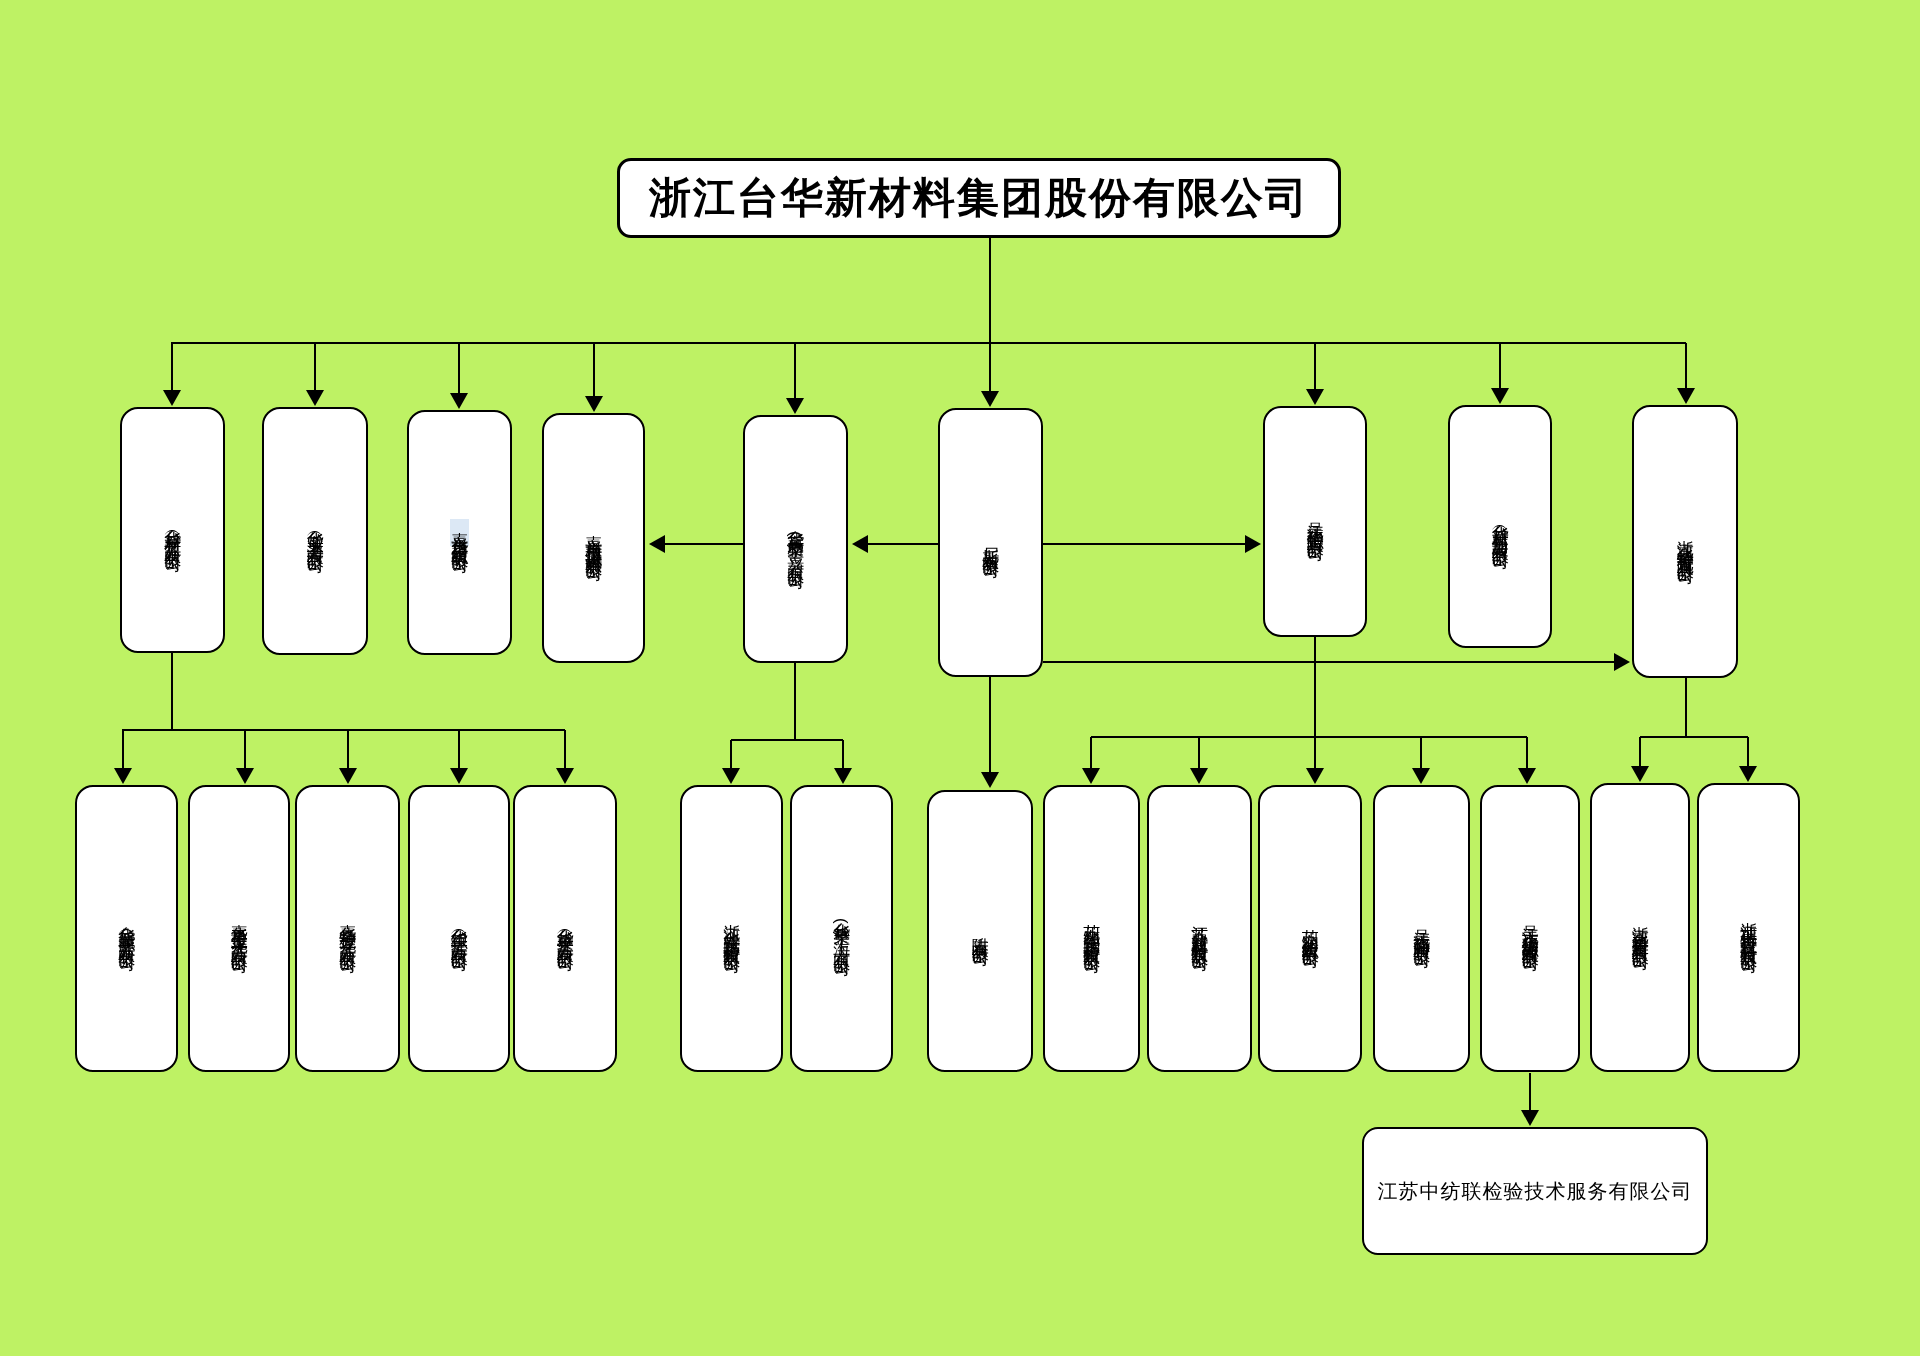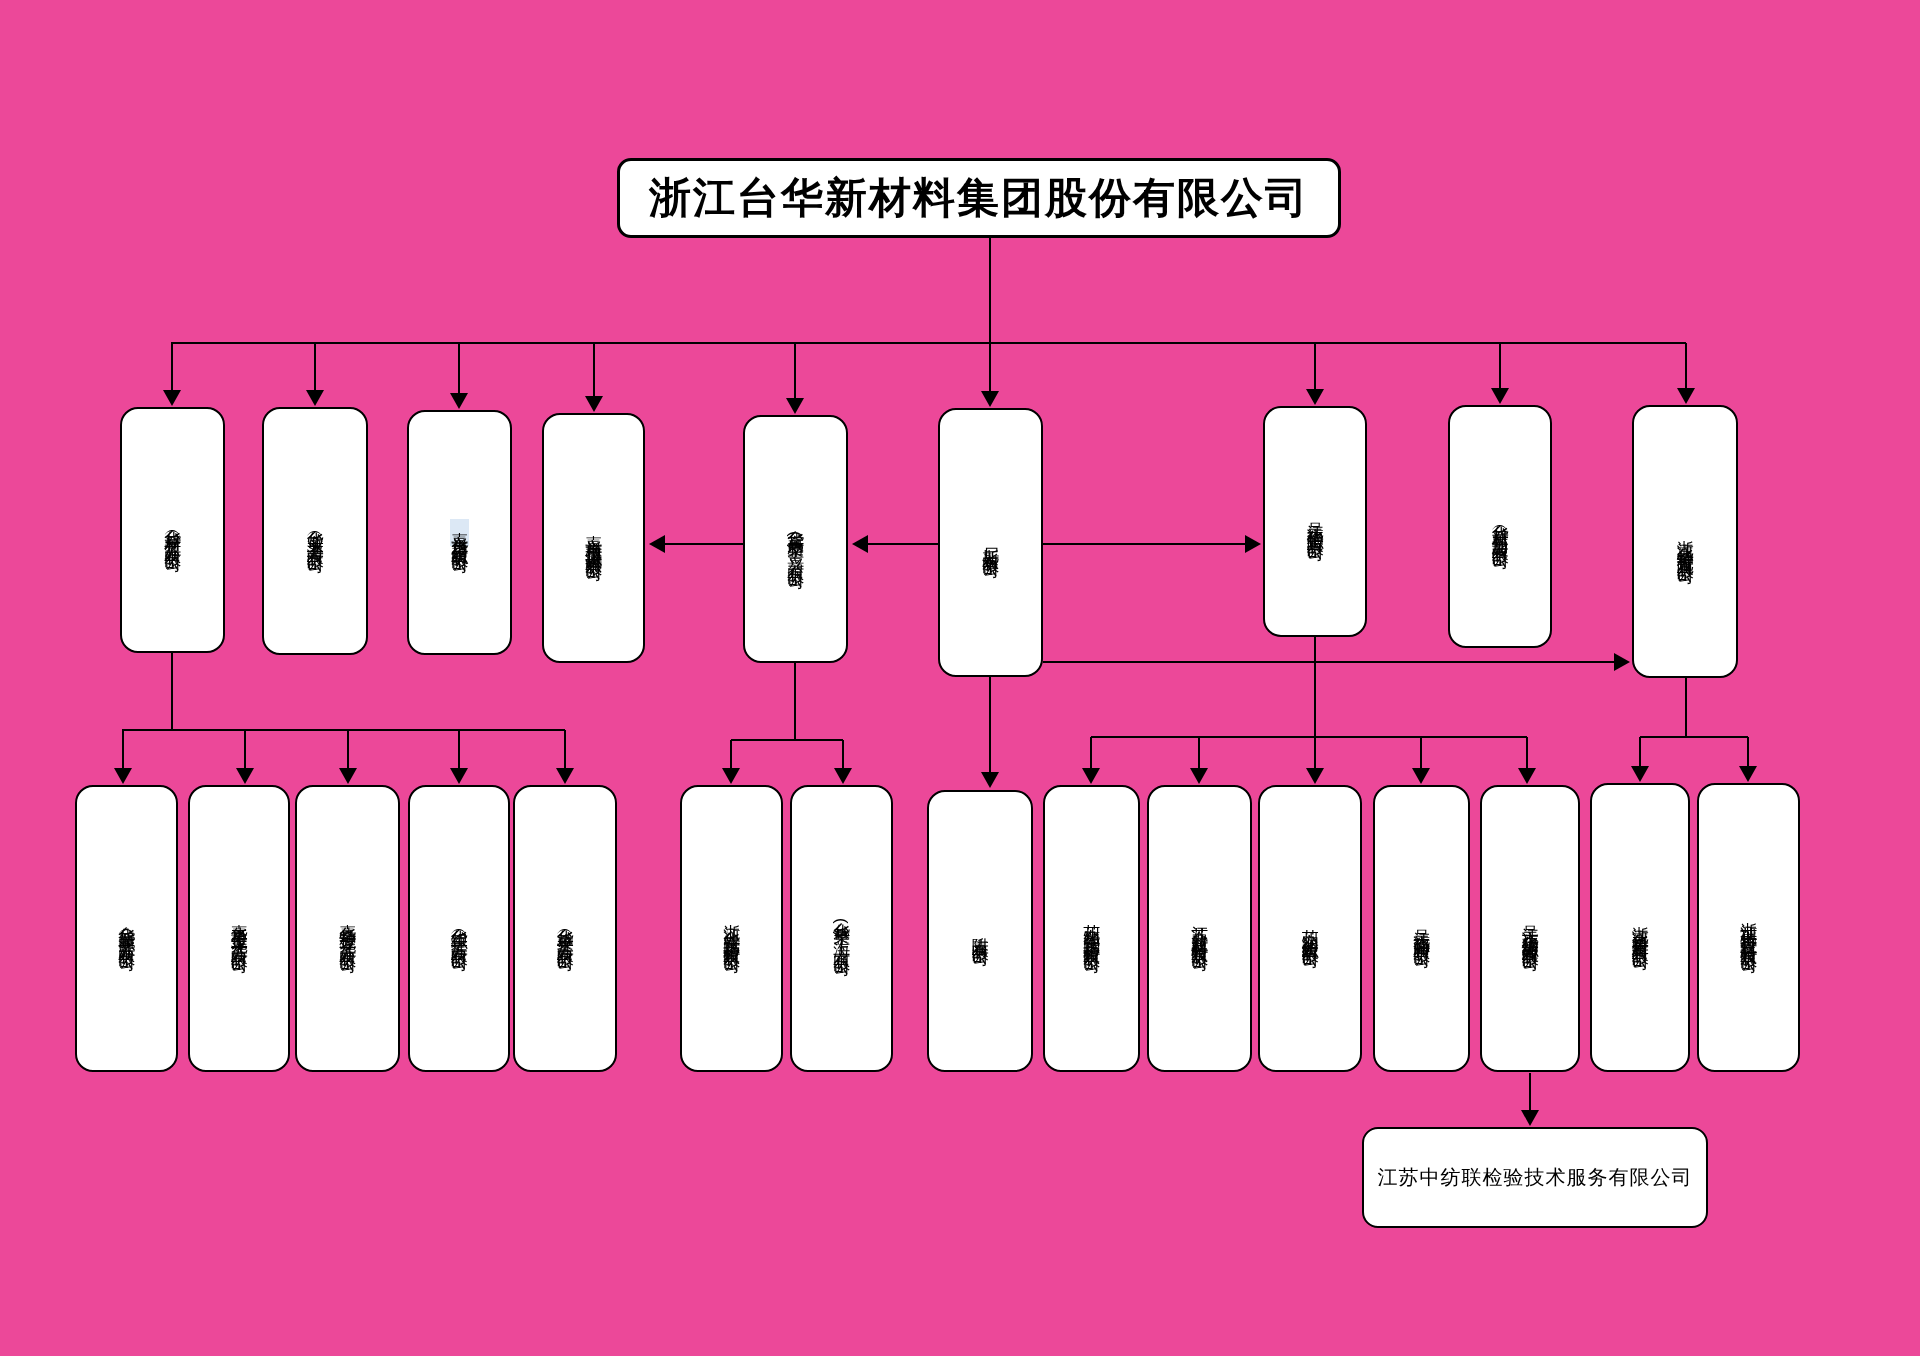--- a/index.html
+++ b/index.html
@@ -1,18 +1,18 @@
 <!DOCTYPE html>
 <html><head>
 <meta charset="utf-8">
 <style>
   html,body{margin:0;padding:0;background:#ffffff;}
   body{width:1920px;height:1356px;position:relative;overflow:hidden;
        font-family:"Liberation Sans",sans-serif;color:#000;}
-  .stage{position:absolute;left:0;top:0;width:1920px;height:1356px;background:#ec4899;}
+  .stage{position:absolute;left:0;top:0;width:1920px;height:1356px;background:#bef264;}
   svg.wires{position:absolute;left:0;top:0;z-index:1;}
   .node{position:absolute;z-index:2;background:#fff;border:2px solid #000;
         border-radius:18px;display:flex;align-items:center;justify-content:center;
         font-size:17px;line-height:1.15;box-sizing:border-box;}
   .v{writing-mode:vertical-lr;text-orientation:mixed;letter-spacing:2.5px;
      padding:14px 0;text-align:center;}
   .h{letter-spacing:1px;}
   .title-box{position:absolute;z-index:2;left:617px;top:158px;width:724px;height:80px;
         background:#fff;border:3px solid #000;border-radius:14px;box-sizing:border-box;
         display:flex;align-items:center;justify-content:center;
@@ -131,15 +131,15 @@
   <div class="node v" style="left:790px;top:785px;width:103px;height:287px">台华染整(上海)有限公司</div>
   <div class="node v" style="left:927px;top:790px;width:106px;height:282px">陞嘉有限公司</div>
   <div class="node v" style="left:1043px;top:785px;width:97px;height:287px">苏州福华安全防护科技有限公司</div>
   <div class="node v" style="left:1147px;top:785px;width:105px;height:287px">江苏合超新材料科技有限公司</div>
   <div class="node v" style="left:1258px;top:785px;width:104px;height:287px">苏州润裕纺织有限公司</div>
   <div class="node v" style="left:1373px;top:785px;width:97px;height:287px">吴江福华面料有限公司</div>
   <div class="node v" style="left:1480px;top:785px;width:100px;height:287px">吴江市福华纺织整理有限公司</div>
   <div class="node v" style="left:1590px;top:783px;width:100px;height:289px">浙江嘉华再生材料有限公司</div>
   <div class="node v" style="left:1697px;top:783px;width:103px;height:289px">浙江英瑞特再生材料科技有限公司</div>
 
-  <div class="node h bottom-box" style="left:1362px;top:1127px;width:346px;height:101px">江苏中纺联检验技术服务有限公司</div>
+  <div class="node h bottom-box" style="left:1362px;top:1127px;width:346px;height:128px">江苏中纺联检验技术服务有限公司</div>
 
 </div>
 
 </body></html>

